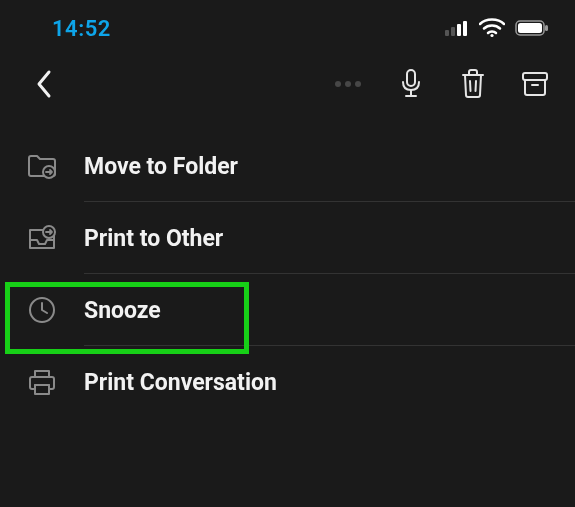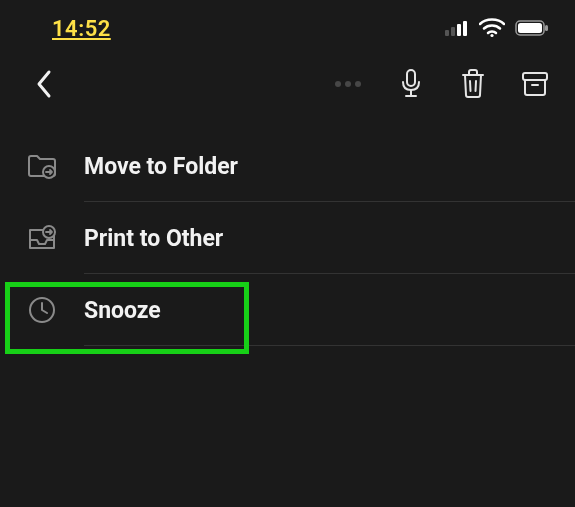--- a/index.html
+++ b/index.html
@@ -1,18 +1,18 @@
 <!DOCTYPE html>
 <html><head>
 <meta charset="utf-8">
 <style>
   * { margin: 0; padding: 0; box-sizing: border-box; }
   html, body { width: 575px; height: 507px; background: #1a1a1a; font-family: -apple-system, BlinkMacSystemFont, "Segoe UI", Roboto, sans-serif; overflow: hidden; }
   .status-bar { display: flex; align-items: center; justify-content: space-between; padding: 12px 26px 8px 52px; height: 52px; }
-  .status-time { color: #fde047; font-size: 22px; font-weight: 600; letter-spacing: 0.5px; text-decoration: underline; }
+  .status-time { color: #0ea5e9; font-size: 22px; font-weight: 600; letter-spacing: 0.5px; }
   .status-icons { display: flex; align-items: center; gap: 10px; }
   .status-icons svg { display: block; }
   .toolbar { display: flex; align-items: center; height: 64px; padding: 0 18px 0 22px; gap: 8px; }
   .toolbar-left { flex: 1; display: flex; align-items: center; }
   .toolbar-right { display: flex; align-items: center; gap: 18px; }
   .icon-btn { width: 44px; height: 44px; display: flex; align-items: center; justify-content: center; color: #e5e5e5; cursor: pointer; }
   .more-dots { display: flex; gap: 4px; align-items: center; margin-right: 10px; opacity: 0.35; }
   .more-dots span { width: 6px; height: 6px; border-radius: 50%; background: #9a9a9a; }
   .menu-list { padding-top: 14px; }
   .menu-item { display: flex; align-items: center; height: 72px; padding: 0 0 0 24px; cursor: pointer; position: relative; }
@@ -120,16 +120,26 @@
     <div class="menu-icon">
       <svg width="30" height="30" viewBox="0 0 30 30">
         <circle cx="15" cy="15" r="12" stroke="#8a8a8a" stroke-width="2" fill="none"></circle>
         <path d="M15 8 L15 15 L20 18" stroke="#8a8a8a" stroke-width="2" fill="none" stroke-linecap="round" stroke-linejoin="round"></path>
       </svg>
     </div>
     <div class="menu-label">Snooze</div>
     <div class="menu-sep"></div>
   </div>
 
+  <div class="menu-item">
+    <div class="menu-icon">
+      <svg width="30" height="28" viewBox="0 0 30 28">
+        <path d="M8 9 L8 3 L22 3 L22 9" stroke="#8a8a8a" stroke-width="2" fill="none" stroke-linejoin="round"></path>
+        <path d="M5 9 L25 9 C26 9 27 10 27 11 L27 19 C27 20 26 21 25 21 L22 21 L22 17 L8 17 L8 21 L5 21 C4 21 3 20 3 19 L3 11 C3 10 4 9 5 9 Z" stroke="#8a8a8a" stroke-width="2" fill="none" stroke-linejoin="round"></path>
+        <rect x="8" y="17" width="14" height="9" stroke="#8a8a8a" stroke-width="2" fill="none" stroke-linejoin="round"></rect>
+      </svg>
+    </div>
+    <div class="menu-label">Print Conversation</div>
+  </div>
 
 </div>
 
 <div class="highlight-box" style="left: 5px; top: 282px; width: 244px; height: 72px;"></div>
 
 </body></html>

